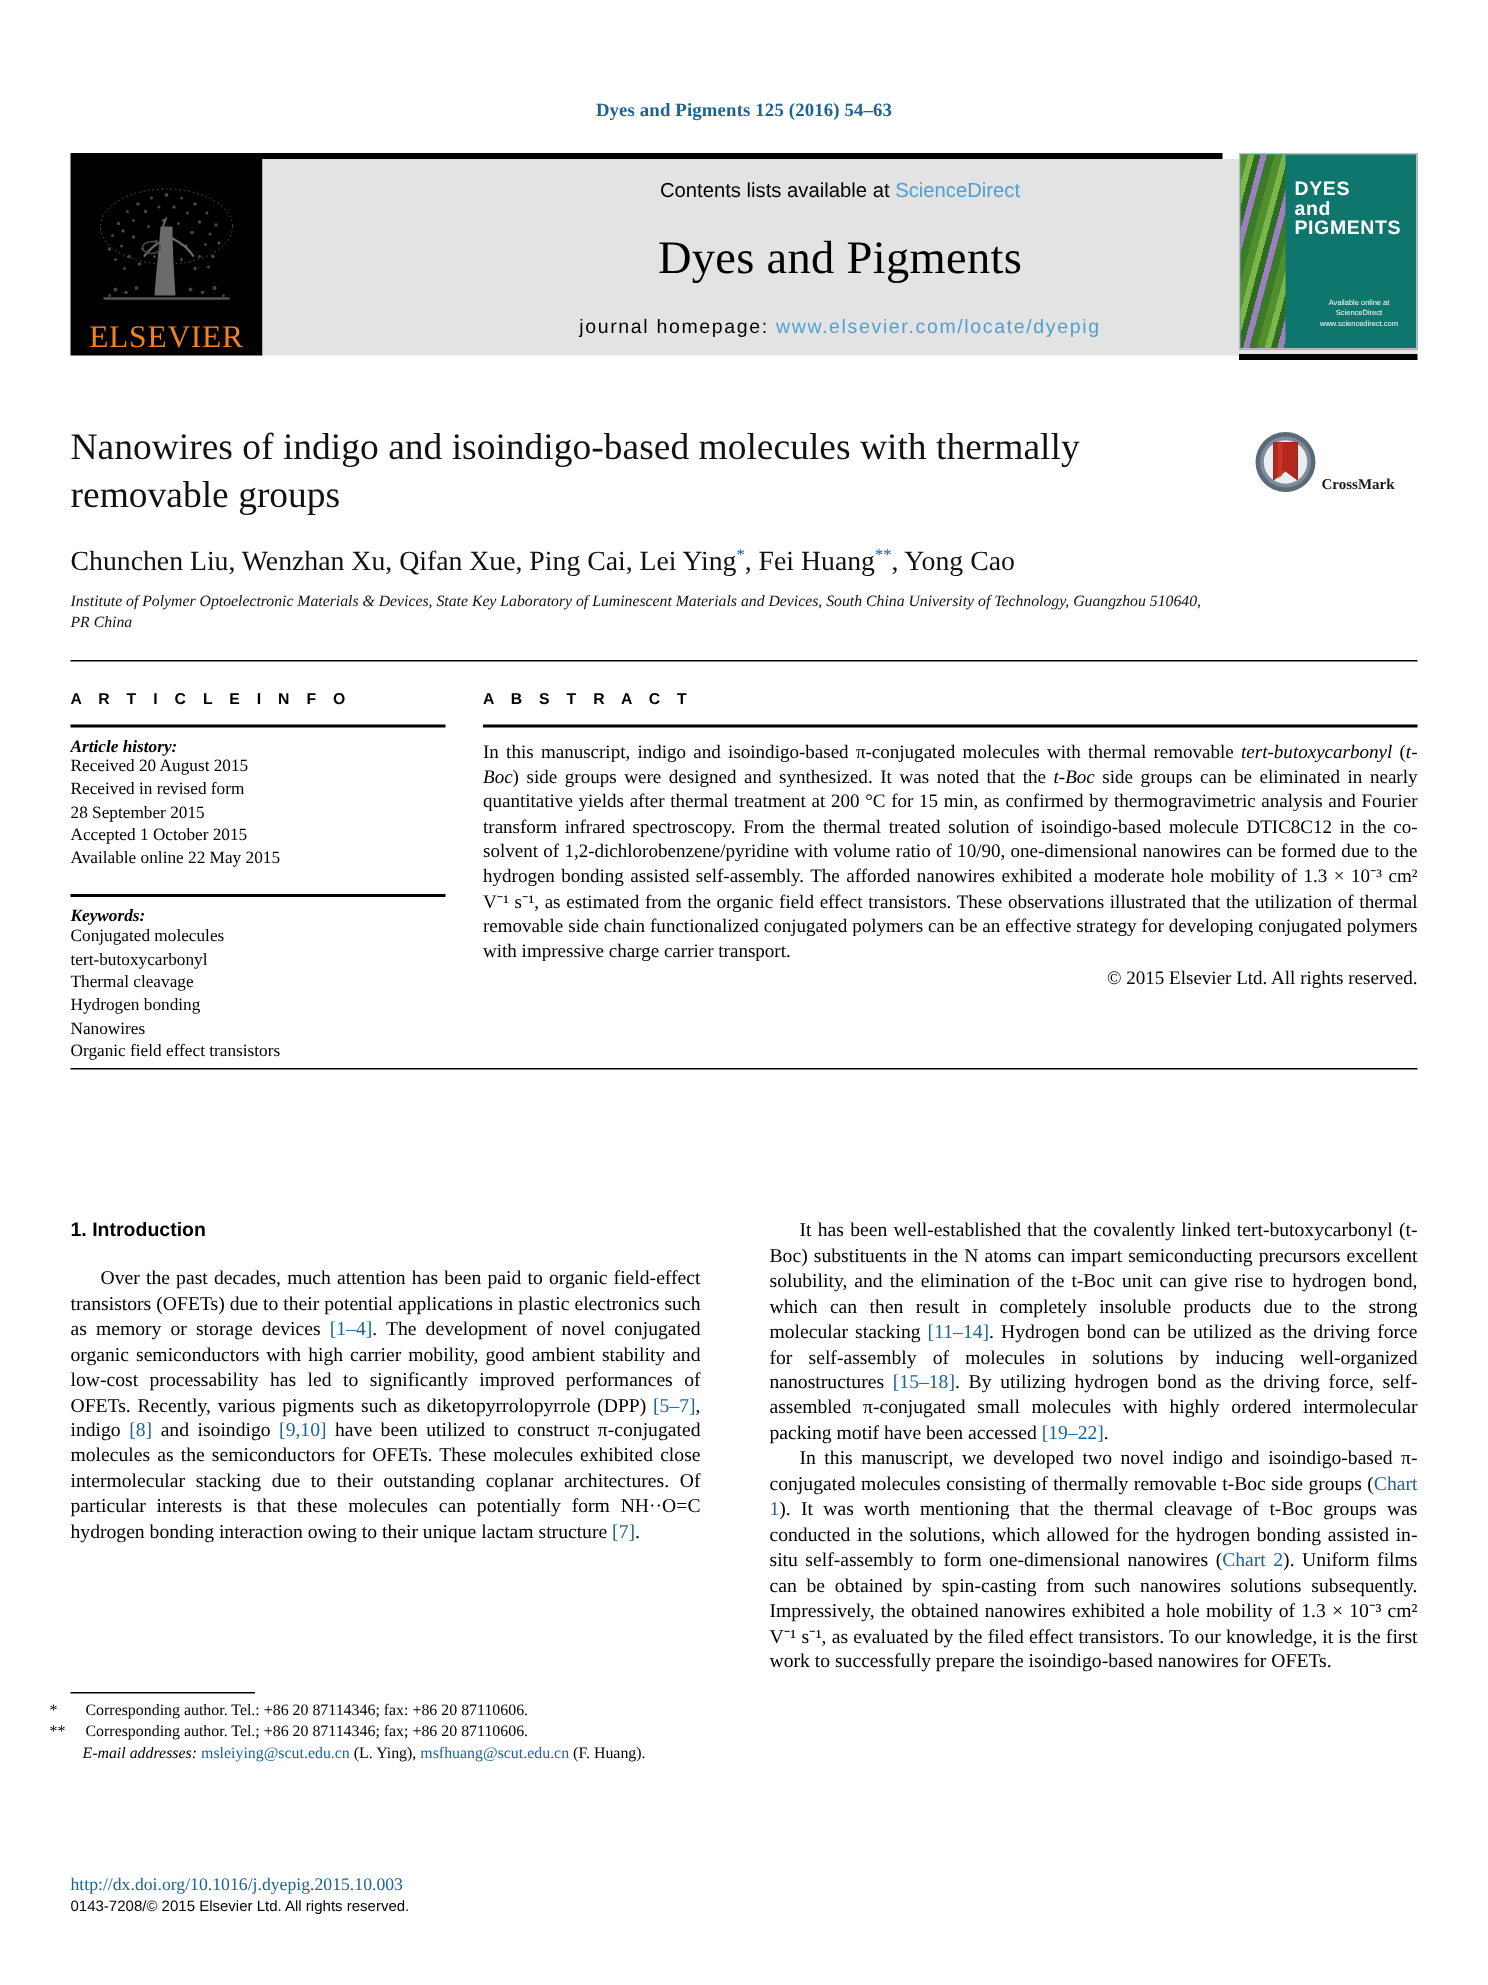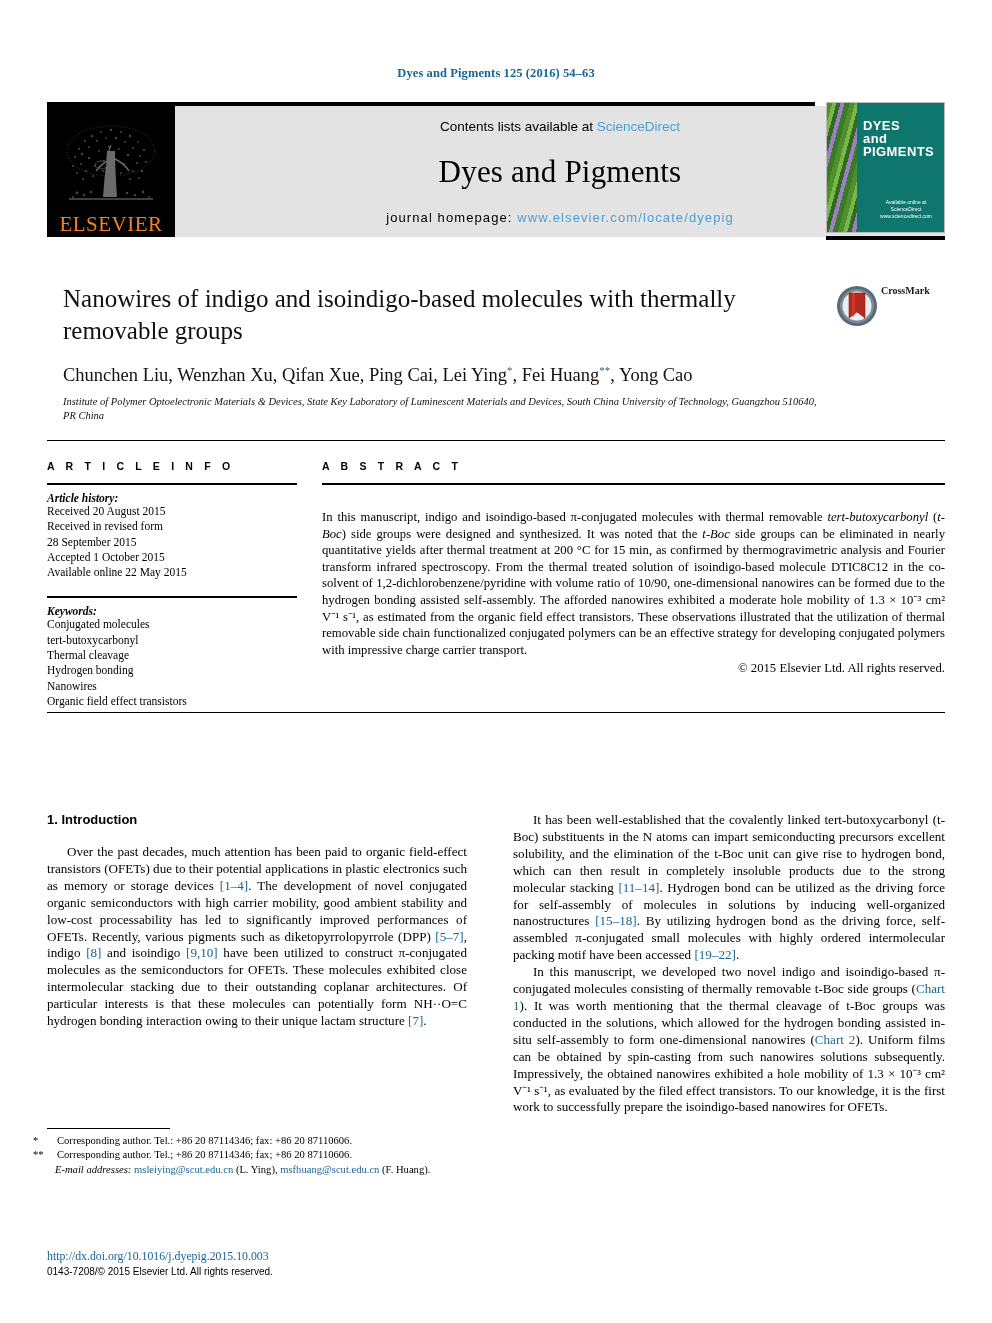--- a/index.html
+++ b/index.html
@@ -154,21 +154,21 @@
     left: 826px;
     top: 236px;
     width: 119px;
     height: 4px;
     background: #000;
   }
 
   
   .title-block {
     position: absolute;
-    left: 63px;
+    left: 47px;
     top: 283px;
     width: 780px;
   }
   .paper-title {
     font-family: "Liberation Serif", serif;
     font-size: 25px;
     line-height: 32px;
     font-weight: 400;
     color: #111;
     margin: 0;
@@ -189,21 +189,21 @@
     color: #111;
     width: 760px;
   }
   .crossmark {
     position: absolute;
     left: 836px;
     top: 285px;
     width: 100px;
     height: 44px;
     display: flex;
-    align-items: flex-start;
+    align-items: flex-end;
   }
   .crossmark-label {
     font-family: "Liberation Serif", serif;
     font-weight: bold;
     font-size: 10px;
     margin-left: 3px;
     color: #1a1a1a;
   }
 
   
@@ -248,21 +248,21 @@
     font-family: "Liberation Serif", serif;
     font-size: 11.5px;
     line-height: 15.3px;
   }
   .kw-block { margin-top: 16px; }
   .abstract-text {
     font-family: "Liberation Serif", serif;
     font-size: 12.7px;
     line-height: 16.6px;
     text-align: justify;
-    margin-top: 24px;
+    margin-top: 8px;
   }
   .abstract-text .it { font-style: italic; }
   .copyright {
     font-family: "Liberation Serif", serif;
     font-size: 12.7px;
     text-align: right;
     margin-top: 3px;
   }
 
   

